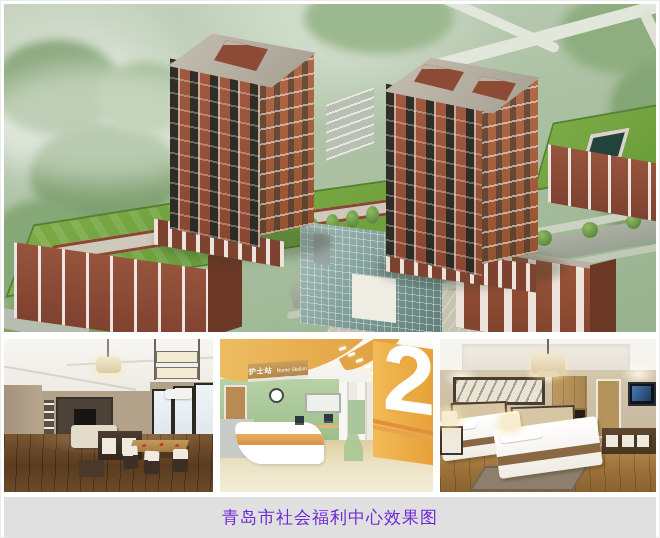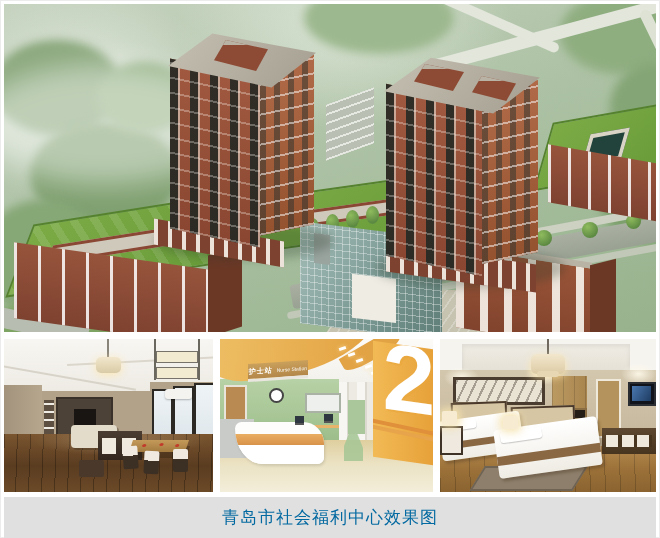--- a/index.html
+++ b/index.html
@@ -188,21 +188,21 @@
   .br-pillow{position:absolute;left:6%;top:6%;width:40%;height:22%;background:#fff;border-radius:3px;box-shadow:0 1px 1px rgba(0,0,0,.2);}
   .br-nightstand{left:0%;top:57%;width:9%;height:16%;background:#efe9df;border:2px solid #3f3227;}
   .br-lamp{position:absolute;width:7%;height:9%;background:#f7ecd2;box-shadow:0 0 9px 3px rgba(245,227,174,.95);border-radius:2px;}
   .lm1{left:1%;top:47%;}.lm2{left:29%;top:50%;}
   .br-pend-stem{left:49.6%;top:0;width:2px;height:10%;background:#6f695f;}
   .br-pend{left:42%;top:10%;width:16%;height:13%;background:linear-gradient(#f2e7cd,#ddcba4);border-radius:6px;box-shadow:0 3px 9px rgba(255,232,170,.85);}
   .br-pend2{left:45%;top:21%;width:10%;height:4%;background:#e7d7b2;border-radius:3px;}
 
   
   .caption{margin-top:5px;height:41px;flex:0 0 auto;background:#e0e0e0;display:flex;align-items:center;justify-content:center;}
-  .caption span{font-size:17px;color:#0369a1;letter-spacing:1px;}
+  .caption span{font-size:17px;color:#6d28d9;letter-spacing:1px;}
 </style>
 </head>
 <body>
 
 <div class="page">
 
   <figure class="aerial">
     <div class="blob b1"></div>
     <div class="blob b2"></div>
     <div class="blob b3"></div>

